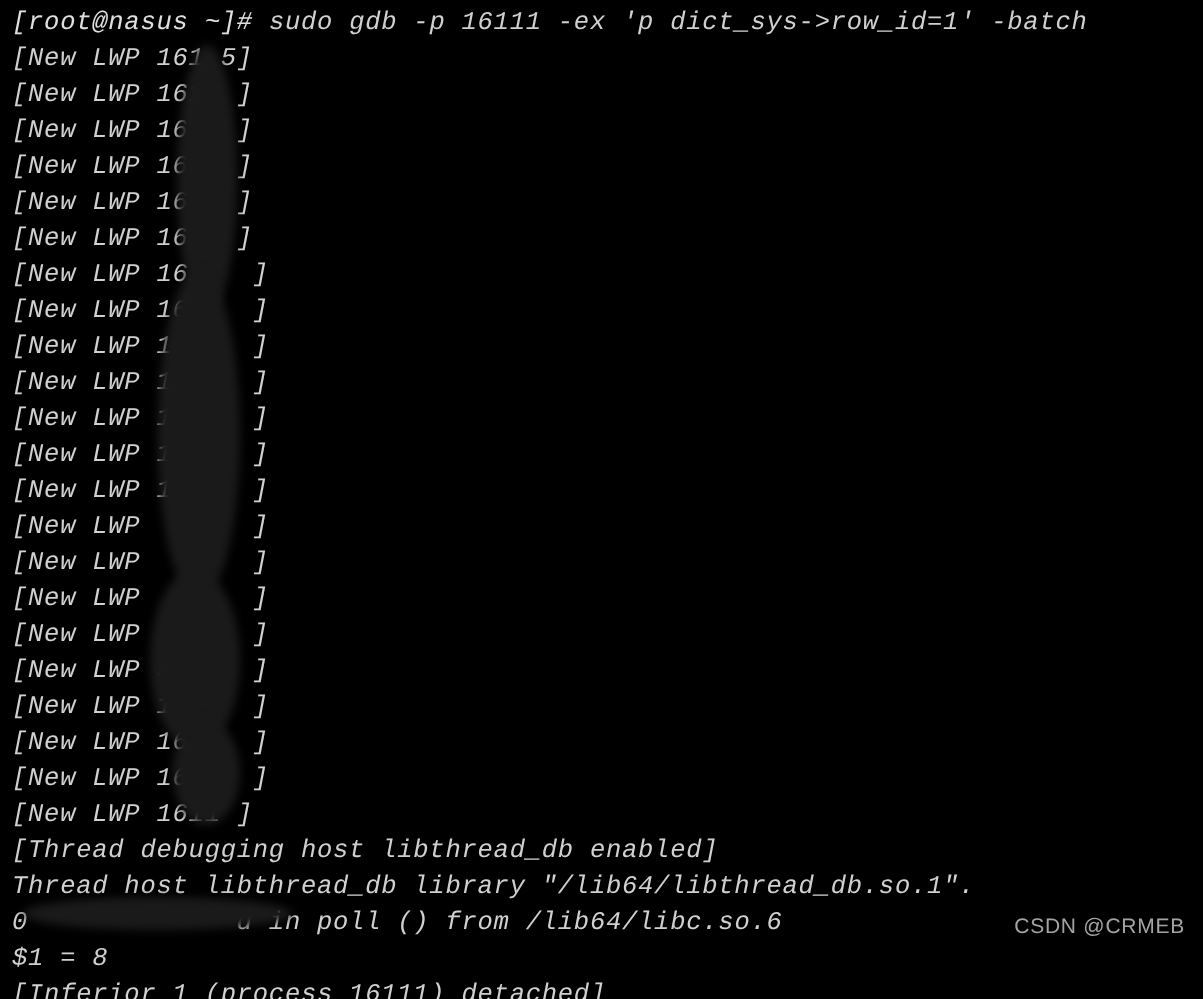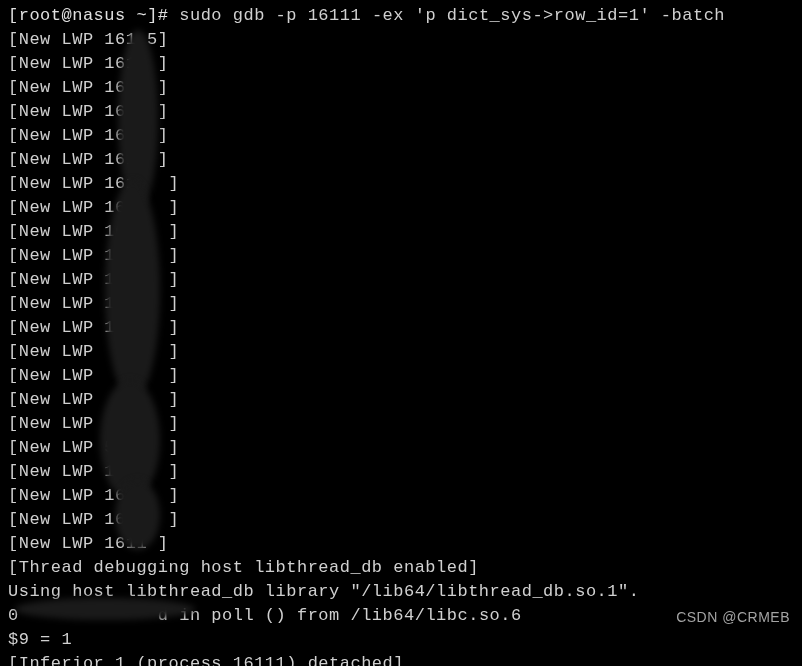--- a/index.html
+++ b/index.html
@@ -15,20 +15,21 @@
       line-height: 24px;
       width: 802px;
       height: 666px;
       overflow: hidden;
       padding: 4px 8px;
       position: relative;
     }
     .terminal-line {
       white-space: pre;
       letter-spacing: 0.5px;
+      font-style: italic;
     }
     .prompt-user {
       color: #e0e0e0;
     }
     .smudge {
       position: absolute;
       background: #1a1a1a;
       border-radius: 50%;
       filter: blur(3px);
       z-index: 5;
@@ -65,23 +66,23 @@
   <div class="terminal-line">[New LWP       ]</div>
   <div class="terminal-line">[New LWP       ]</div>
   <div class="terminal-line">[New LWP       ]</div>
   <div class="terminal-line">[New LWP       ]</div>
   <div class="terminal-line">[New LWP 5     ]</div>
   <div class="terminal-line">[New LWP 1     ]</div>
   <div class="terminal-line">[New LWP 16    ]</div>
   <div class="terminal-line">[New LWP 16.1  ]</div>
   <div class="terminal-line">[New LWP 1611 ]</div>
   <div class="terminal-line">[Thread debugging host libthread_db enabled]</div>
-  <div class="terminal-line">Using host libthread_db library "/lib64/libthread_db.so.1".</div>
+  <div class="terminal-line">Thread host libthread_db library "/lib64/libthread_db.so.1".</div>
   <div class="terminal-line"><span>0       </span><span>      d in poll () from /lib64/libc.so.6</span></div>
-  <div class="terminal-line">$9 = 1</div>
+  <div class="terminal-line">$1 = 8</div>
   <div class="terminal-line">[Inferior 1 (process 16111) detached]</div>
 </div>
 
 <div class="smudge" style="top:30px; left:118px; width:40px; height:180px;"></div>
 <div class="smudge" style="top:180px; left:105px; width:55px; height:220px;"></div>
 <div class="smudge" style="top:380px; left:100px; width:60px; height:120px;"></div>
 <div class="smudge" style="top:480px; left:115px; width:45px; height:70px;"></div>
 <div class="smudge" style="top:598px; left:15px; width:180px; height:22px;"></div>
 
 <div class="watermark">CSDN @CRMEB</div>

